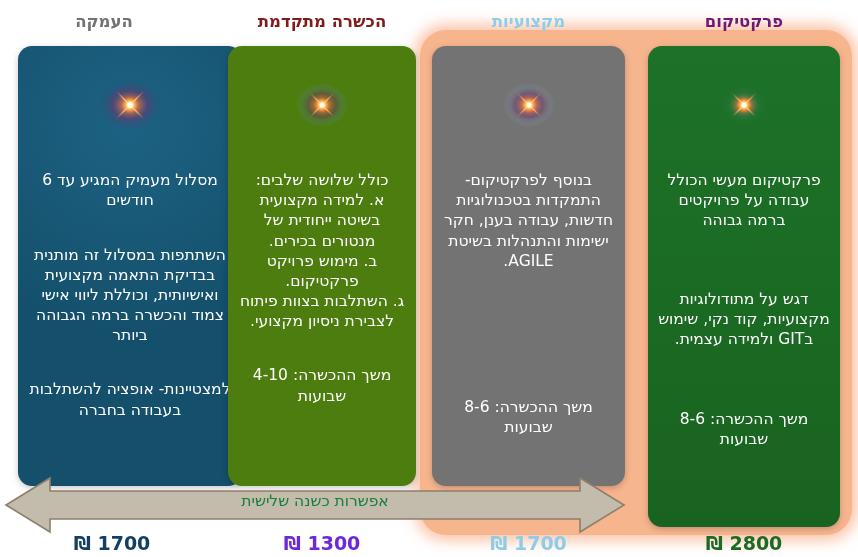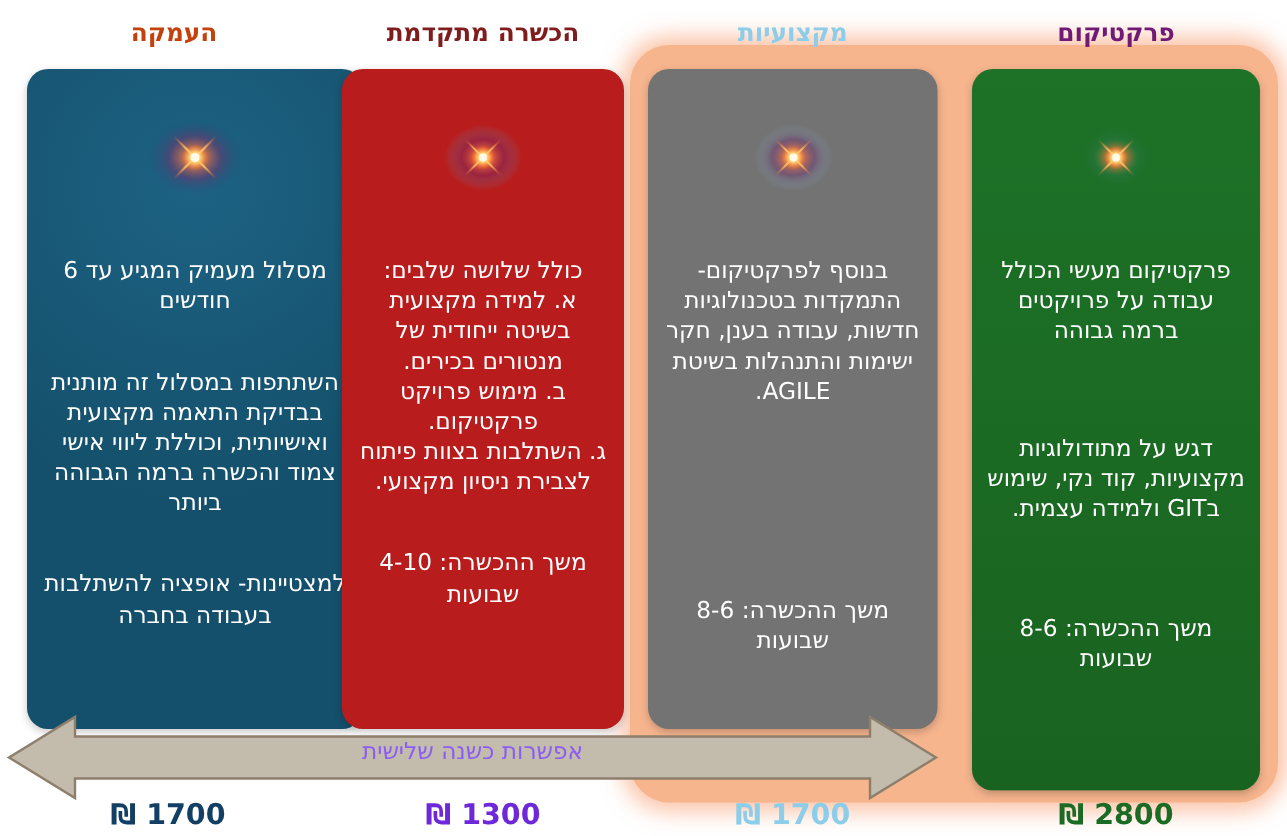--- a/index.html
+++ b/index.html
@@ -42,21 +42,21 @@
     color:#ffffff;
     font-size:15.5px;
     line-height:1.30;
     white-space:pre-line;
   }
   .col .body .blk{margin-bottom:14px;}
   .col .body .blk:last-child{margin-bottom:0;}
 
   #col1{left:18px;  top:46px; width:224px; height:440px; background:#14506b;
         background-image:radial-gradient(circle at 50% 18%, #1d6283 0%, #14506b 55%);}
-  #col2{left:228px; top:46px; width:188px; height:440px; background:#b91c1c;}
+  #col2{left:228px; top:46px; width:188px; height:440px; background:#4d7c0f;}
   #col3{left:432px; top:46px; width:193px; height:440px; background:#737373;}
   #col4{left:648px; top:46px; width:192px; height:481px; background:#1b6b24;
         background-image:linear-gradient(180deg,#1d7227 0%,#196320 100%);}
 
   
   .star{
     position:absolute;
     left:50%; top:26px;
     width:84px;height:66px;
     transform:translateX(-50%);
@@ -66,39 +66,39 @@
   
   .hdr{
     position:absolute;
     top:12px;
     text-align:center;
     font-size:16.5px;
     font-weight:bold;
     z-index:4;
     white-space:nowrap;
   }
-  #hdr1{left:22px;  width:188px; color:#c2410c;}
+  #hdr1{left:10px;  width:188px; color:#737373;}
   #hdr2{left:228px; width:188px; color:#7f1d1d;}
   #hdr3{left:432px; width:193px; color:#8ccdea;}
   #hdr4{left:648px; width:192px; color:#701a75;}
 
   
   #arrow{
     position:absolute;
     left:4px; top:476px;
     width:622px; height:58px;
     z-index:5;
   }
   #arrow-label{
     position:absolute;
     left:4px; top:492px;
     width:622px;
     text-align:center;
     font-size:15.5px;
-    color:#8b5cf6;
+    color:#15803d;
     z-index:6;
     pointer-events:none;
   }
 
   
   .price{
     position:absolute;
     top:532px;
     text-align:center;
     font-size:19px;

